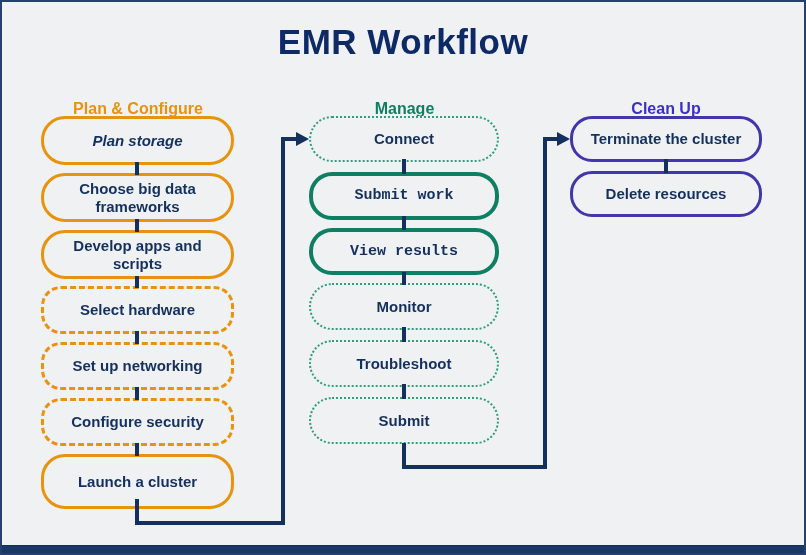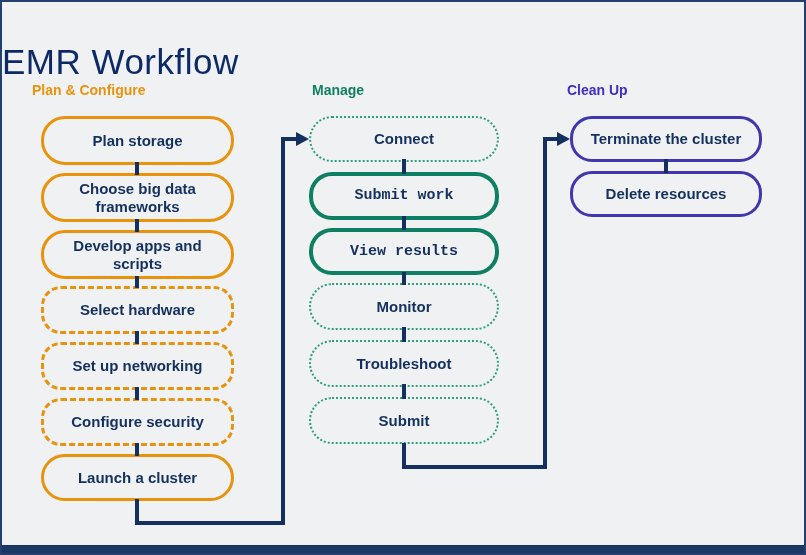--- a/index.html
+++ b/index.html
@@ -6,25 +6,25 @@
     --navy:#14305E; --orange:#E8930E; --teal:#0E7F63; --teal_light:#2F9E7B;
     --purple:#4236AD; --purple_heading:#3C2FC4; --bg:#F0F1F2; --frame:#24406E;
   }
   html,body{margin:0;padding:0;background:#fff;}
   #canvas{
     position:relative; width:806px; height:555px; box-sizing:border-box;
     background:var(--bg); border:2px solid var(--frame); overflow:hidden;
     font-family:"Liberation Sans", sans-serif; color:var(--navy);
   }
   .title{
-    position:absolute; left:0; top:40px; width:100%; text-align:left;
-    font-size:35px; font-weight:normal; color:#0E2A66; letter-spacing:0.5px;
+    position:absolute; left:0; top:20px; width:100%; text-align:center;
+    font-size:35px; font-weight:bold; color:#0E2A66; letter-spacing:0.5px;
   }
   .col-heading{
-    position:absolute; top:80px; font-size:14px; font-weight:bold;
+    position:absolute; top:98px; text-align:center; font-size:16px; font-weight:bold;
   }
   .h-plan{left:30px;width:212px;color:var(--orange);}
   .h-manage{left:310px;width:185px;color:var(--teal);}
   .h-cleanup{left:565px;width:198px;color:var(--purple_heading);}
   .box{
     position:absolute; box-sizing:border-box; display:flex; align-items:center;
     justify-content:center; text-align:center; font-size:15px; font-weight:bold;
     line-height:1.15; color:var(--navy); background:var(--bg);
   }
   .b-orange-solid{border:3.5px solid var(--orange); border-radius:24px; padding:0 14px;}
@@ -52,27 +52,27 @@
 <body>
 
 <div id="canvas">
 
   <div class="title">EMR Workflow</div>
 
   <div class="col-heading h-plan">Plan &amp; Configure</div>
   <div class="col-heading h-manage">Manage</div>
   <div class="col-heading h-cleanup">Clean Up</div>
 
-  <div class="box b-orange-solid" style="left:39px;top:114px;width:193px;height:49px;">Plan storage</div>
+  <div class="box b-orange-solid" style="left:39px;top:114px;width:193px;height:49px;font-style:italic;">Plan storage</div>
   <div class="box b-orange-solid" style="left:39px;top:171px;width:193px;height:49px;">Choose big data frameworks</div>
   <div class="box b-orange-solid" style="left:39px;top:228px;width:193px;height:49px;">Develop apps and scripts</div>
   <div class="box b-orange-dashed" style="left:39px;top:284px;width:193px;height:48px;">Select hardware</div>
   <div class="box b-orange-dashed" style="left:39px;top:340px;width:193px;height:48px;">Set up networking</div>
   <div class="box b-orange-dashed" style="left:39px;top:396px;width:193px;height:48px;">Configure security</div>
-  <div class="box b-orange-solid" style="left:39px;top:452px;width:193px;height:47px;">Launch a cluster</div>
+  <div class="box b-orange-solid" style="left:39px;top:452px;width:193px;height:55px;">Launch a cluster</div>
 
   <div class="seg vseg" style="left:133px;top:160px;height:13px;"></div>
   <div class="seg vseg" style="left:133px;top:217px;height:13px;"></div>
   <div class="seg vseg" style="left:133px;top:274px;height:12px;"></div>
   <div class="seg vseg" style="left:133px;top:329px;height:13px;"></div>
   <div class="seg vseg" style="left:133px;top:385px;height:13px;"></div>
   <div class="seg vseg" style="left:133px;top:441px;height:13px;"></div>
 
   <div class="box b-teal-dotted" style="left:307px;top:114px;width:190px;height:46px;">Connect</div>
   <div class="box b-teal-solid" style="left:307px;top:170px;width:190px;height:48px;">Submit work</div>

